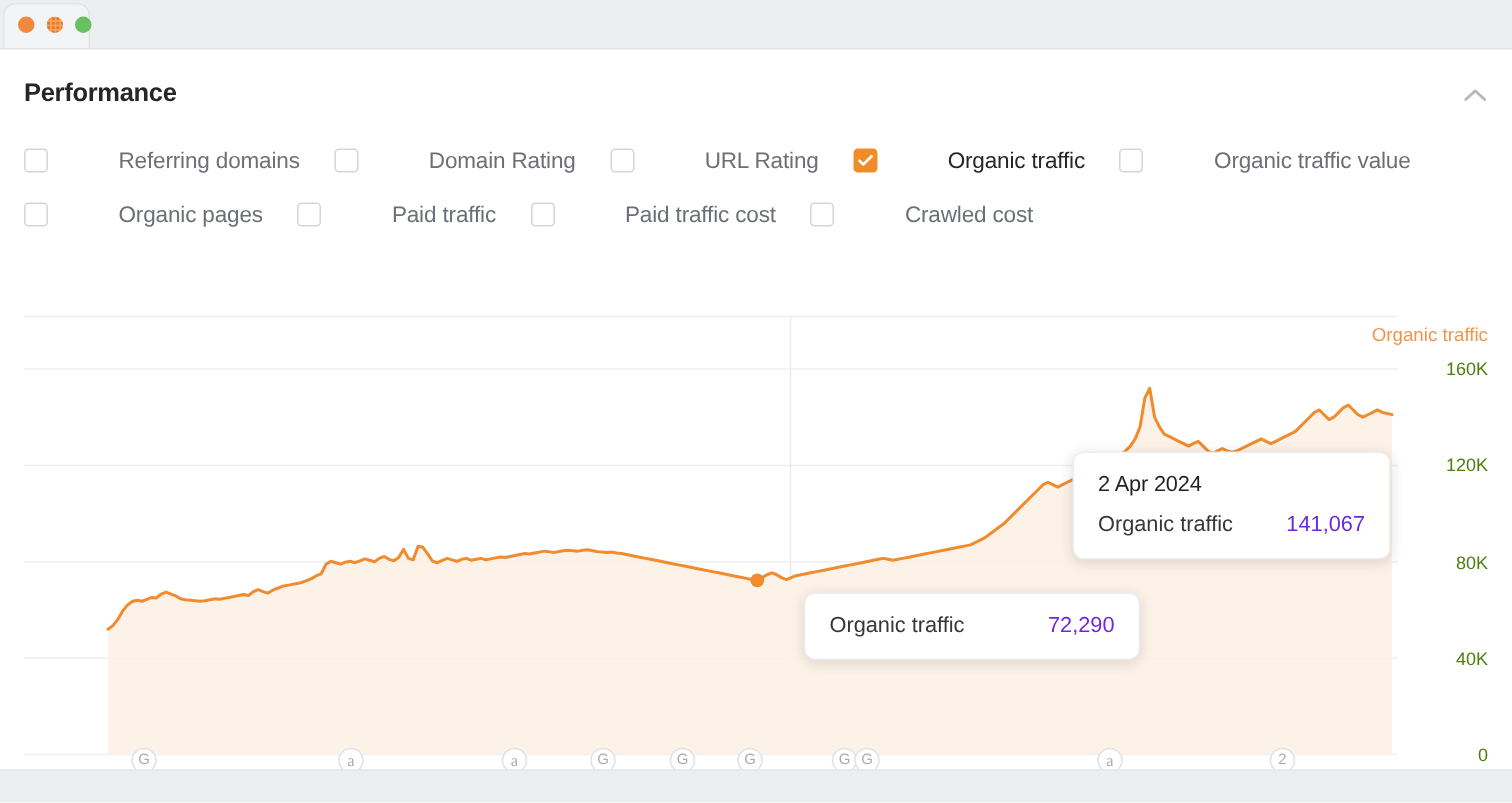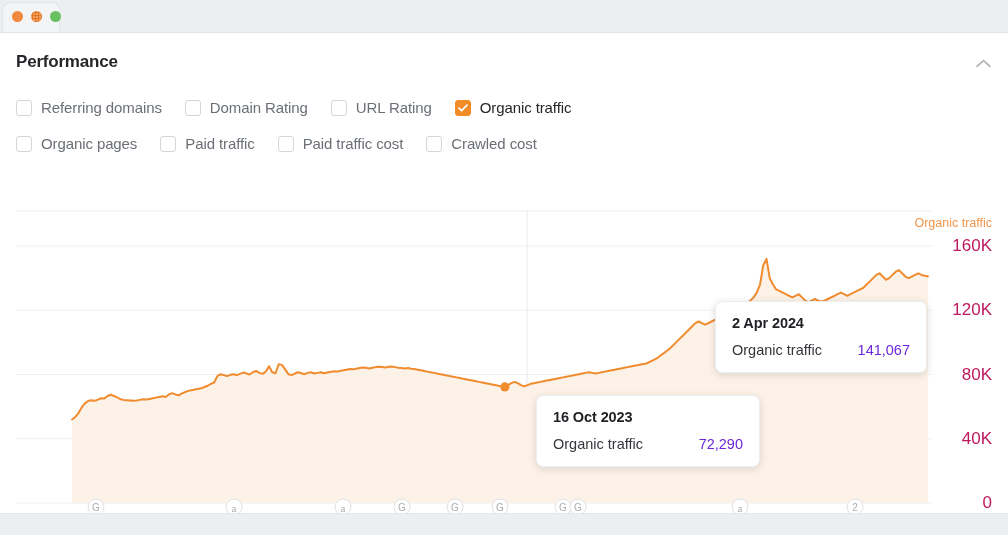--- a/index.html
+++ b/index.html
@@ -77,23 +77,24 @@
   
   #metric-filters {
     position: absolute; left: 0; top: 56px;
     width: 1008px;
   }
   .filter-row {
     display: flex; align-items: center;
     height: 36px; padding-left: 16px;
   }
   .filter-item {
-    display: flex; align-items: flex-end;
+    display: flex; align-items: flex-start;
     margin-right: 23px; cursor: pointer;
     white-space: nowrap;
+    gap: 38px;
   }
   .cbox {
     width: 16px; height: 16px; border-radius: 3px;
     border: 1.5px solid #d3d5d8; background: #fff;
     margin-right: 9px; flex: none;
     display: flex; align-items: center; justify-content: center;
   }
   .filter-item.checked .cbox {
     background: #f28c28; border-color: #f28c28;
   }
@@ -112,21 +113,21 @@
   #axis-title {
     position: absolute; right: 16px; top: 15px;
     font-size: 12.5px; color: #f0954a;
   }
   #plot {
     position: absolute; left: 0; top: 0;
     width: 1008px; height: 345px;
   }
   .ytick {
     position: absolute; right: 16px;
-    font-size: 17px; color: #be185d;
+    font-size: 12px; color: #4d7c0f;
     transform: translateY(-50%);
     text-align: left;
   }
   .evt {
     position: absolute;
     width: 17px; height: 17px; border-radius: 50%;
     border: 1px solid #dfe1e4; background: #fff;
     transform: translate(-50%, -50%);
     display: flex; align-items: center; justify-content: center;
     font-size: 10px; color: #a9acb1;
@@ -137,21 +138,21 @@
   
   .tooltip {
     position: absolute;
     background: #ffffff;
     border: 1px solid #ebedef;
     border-radius: 7px;
     box-shadow: 0 2px 9px rgba(20,25,35,.14);
     padding: 13px 16px 14px 16px;
   }
   .tt-date {
-    font-size: 14.5px; font-weight: bold; color: #1f2125;
+    font-size: 14.5px; font-weight: normal; color: #1f2125;
     margin-bottom: 11px; letter-spacing: -0.1px;
   }
   .tt-row {
     display: flex; align-items: baseline; justify-content: space-between;
     font-size: 14.5px; color: #2c2e33;
   }
   .tt-name { color: #35373c; }
   .tt-val  { color: #6d28d9; margin-left: 34px; }
 </style>
 </head>
@@ -193,20 +194,24 @@
             <span class="cbox"></span>
             <span class="filter-label">URL Rating</span>
           </div>
           <div class="filter-item checked">
             <span class="cbox">
               <svg width="10" height="8" viewBox="0 0 10 8">
                 <path d="M1 4.2 L3.6 6.6 L9 1.2" fill="none" stroke="#fff" stroke-width="1.8" stroke-linecap="round" stroke-linejoin="round"></path>
               </svg>
             </span>
             <span class="filter-label">Organic traffic</span>
+          </div>
+          <div class="filter-item">
+            <span class="cbox"></span>
+            <span class="filter-label">Organic traffic value</span>
           </div>
         </div>
         <div class="filter-row">
           <div class="filter-item">
             <span class="cbox"></span>
             <span class="filter-label">Organic pages</span>
           </div>
           <div class="filter-item">
             <span class="cbox"></span>
             <span class="filter-label">Paid traffic</span>
@@ -254,21 +259,20 @@
           <div class="evt" style="left: 855px; top: 306px;">2</div>
         </div>
     <div class="tooltip" style="left: 715px; top: 100px; width: 212px;">
           <div class="tt-date">2 Apr 2024</div>
           <div class="tt-row">
             <span class="tt-name">Organic traffic</span>
             <span class="tt-val">141,067</span>
           </div>
         </div>
         <div class="tooltip" style="left: 536px; top: 194px; width: 224px;">
-          <div class="tt-date">16 Oct 2023</div>
           <div class="tt-row">
             <span class="tt-name">Organic traffic</span>
             <span class="tt-val">72,290</span>
           </div>
         </div>
       </div>
 
   </div>
 
   <div id="footer-strip"></div>

